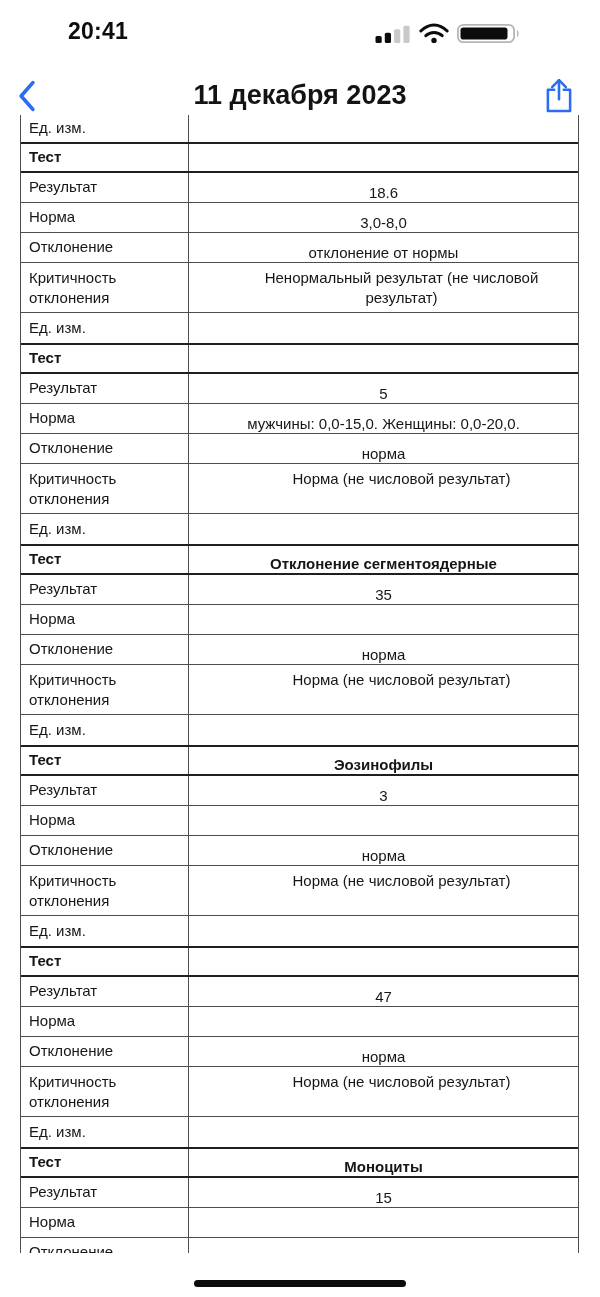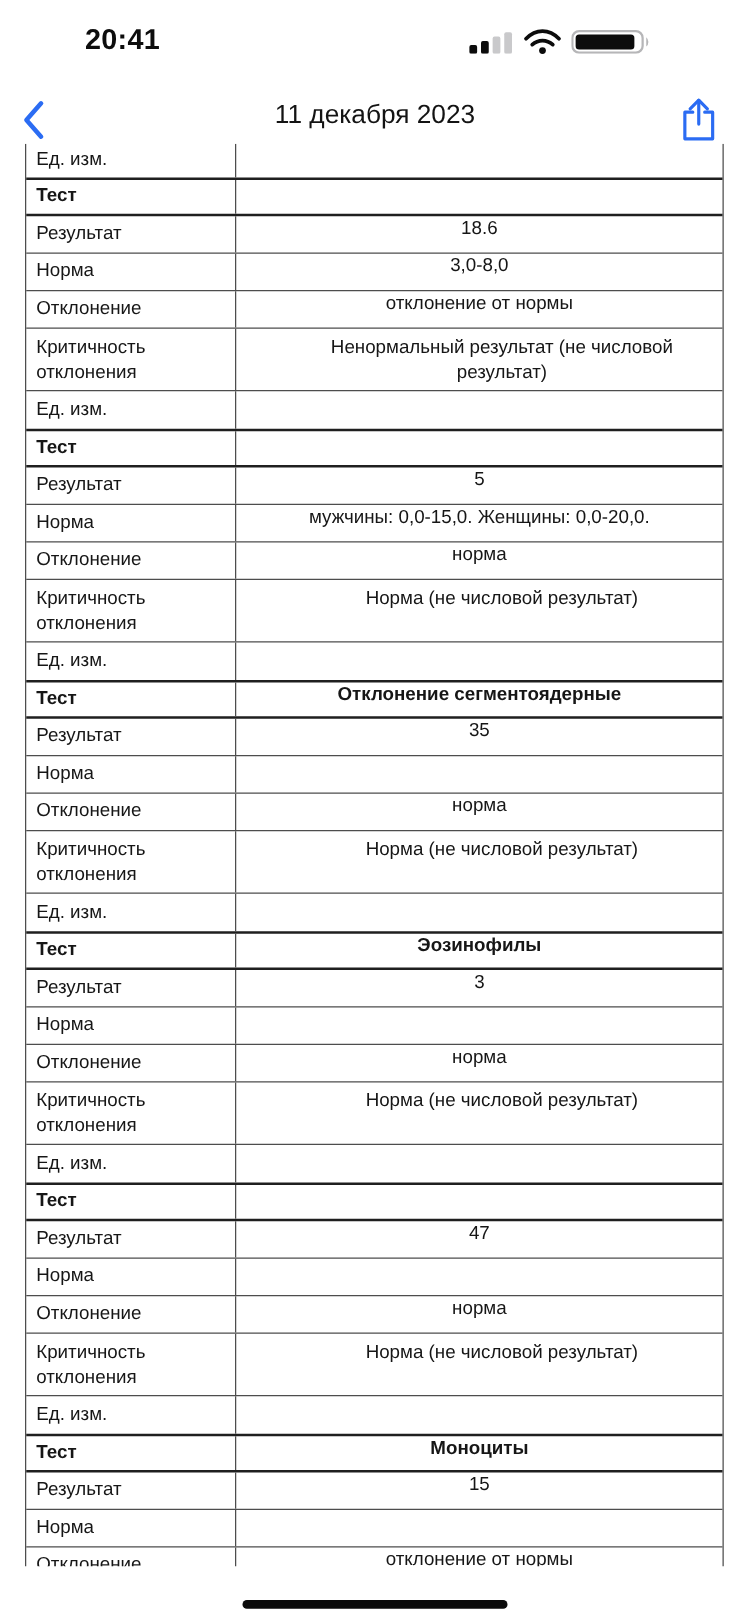--- a/index.html
+++ b/index.html
@@ -9,28 +9,28 @@
   }
   
   .status-bar{position:absolute;top:0;left:0;width:543px;height:58px;}
   .status-time{position:absolute;left:52px;top:18px;width:92px;text-align:center;
     font-size:23px;font-weight:600;color:#0d0d0d;letter-spacing:.2px;}
   .status-icons{position:absolute;right:22px;top:22px;display:flex;align-items:center;gap:7px;}
   
   .nav-bar{position:absolute;top:58px;left:0;width:600px;height:57px;background:#fff;}
   .nav-back{position:absolute;left:15px;top:22px;width:24px;height:32px;cursor:pointer;background:none;border:none;padding:0;}
   .nav-title{position:absolute;left:90px;right:90px;top:22px;text-align:center;
-    font-size:21px;font-weight:400;color:#131313;}
+    font-size:27px;font-weight:700;color:#131313;}
   .nav-share{position:absolute;right:26px;top:19px;width:30px;height:36px;cursor:pointer;background:none;border:none;padding:0;}
   .icon-stroke{stroke:var(--accent,#2b6cf3);fill:none;stroke-linecap:round;stroke-linejoin:round;}
   
   .table-viewport{position:absolute;top:115px;left:0;width:600px;height:1138px;overflow:hidden;}
   .rtable{margin-left:20px;width:559px;border-left:1px solid var(--tb,#4d4d4d);
     border-right:1px solid var(--tb,#4d4d4d);box-sizing:border-box;font-size:15px;}
-  .trow{display:flex;box-sizing:border-box;border-bottom:1px solid var(--tb,#4d4d4d);min-height:30px;align-items:flex-start;}
+  .trow{display:flex;box-sizing:border-box;border-bottom:1px solid var(--tb,#4d4d4d);min-height:30px;align-items:flex-end;}
   .tlabel{width:168px;box-sizing:border-box;border-right:1px solid var(--tb,#4d4d4d);
     padding:0 6px 0 8px;align-self:stretch;display:flex;align-items:center;line-height:1.35;}
   .tvalue{flex:1;text-align:center;padding:0 8px;line-height:1.3;}
   .row-test{min-height:31px;border-top:2px solid var(--tbs,#1f1f1f);border-bottom:2px solid var(--tbs,#1f1f1f);}
   .row-test .tlabel,.row-test .tvalue{font-weight:700;}
   .row-criticality{min-height:50px;align-items:flex-start;gap:36px;}
   .row-criticality .tlabel{align-items:flex-start;padding-top:5px;}
   .row-criticality .tvalue{padding-top:5px;}
   .row-unit{border-bottom:none;}
   .row-partial{min-height:27px;}

